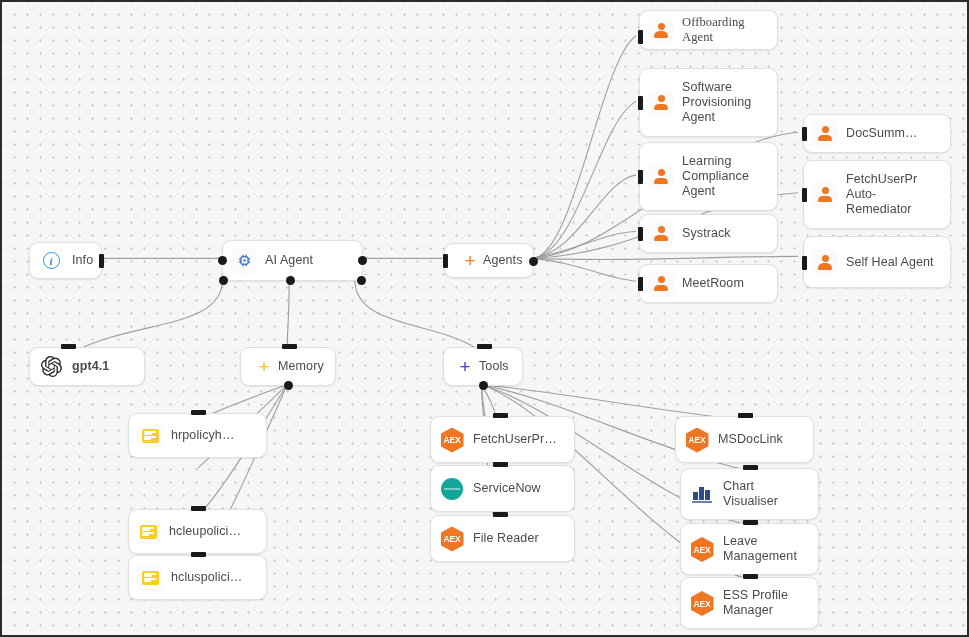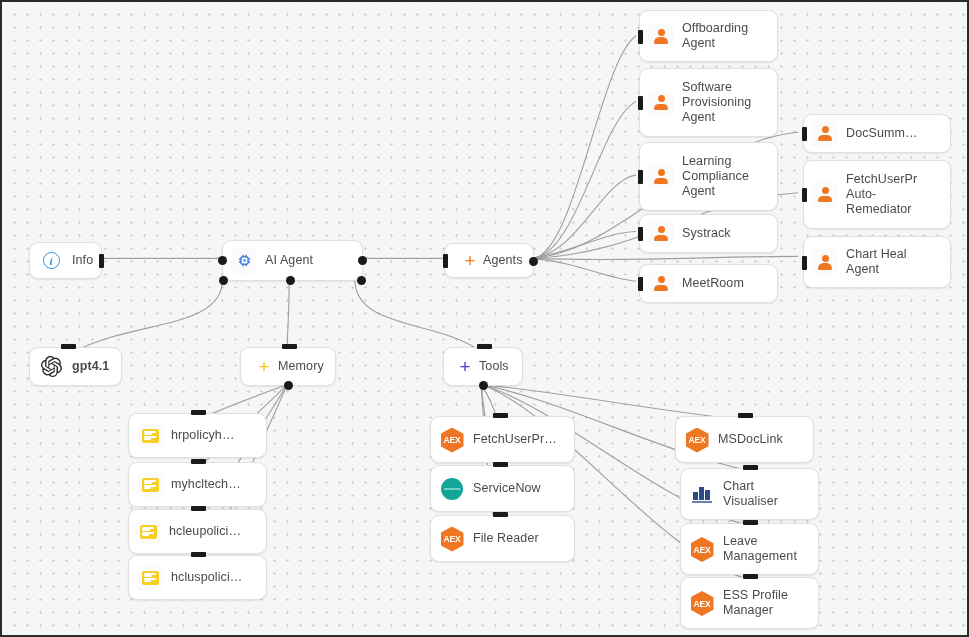--- a/index.html
+++ b/index.html
@@ -195,21 +195,21 @@
 
   <div class="node" style="left:442px; top:241px; width:90px; height:35px;">
     <span class="ic" style="width:18px;margin-right:4px;margin-left:8px;">
       <span class="plus orange">+</span>
       </span>
     <span class="label">Agents</span>
     <span class="port-bar-l" style="left:-2px; top:10px;"></span>
     <span class="port-dot" style="right:-5px; top:13px;"></span>
   </div>
 
-  <div class="node" style="left:27px; top:345px; width:93px; height:39px;">
+  <div class="node" style="left:27px; top:345px; width:116px; height:39px;">
     <span class="ic">
       <svg class="oai" viewBox="0 0 24 24" fill="#2b2b2b">
         <path d="M22.28 9.82a5.98 5.98 0 0 0-.52-4.91 6.05 6.05 0 0 0-6.51-2.9A6.07 6.07 0 0 0 4.98 4.18a5.98 5.98 0 0 0-4 2.9 6.05 6.05 0 0 0 .75 7.1 5.98 5.98 0 0 0 .51 4.91 6.05 6.05 0 0 0 6.52 2.9A5.98 5.98 0 0 0 13.26 24a6.06 6.06 0 0 0 5.77-4.21 5.99 5.99 0 0 0 4-2.9 6.06 6.06 0 0 0-.75-7.07zM13.26 22.43a4.48 4.48 0 0 1-2.88-1.04l.14-.08 4.78-2.76a.79.79 0 0 0 .39-.68v-6.74l2.02 1.17a.07.07 0 0 1 .04.05v5.58a4.5 4.5 0 0 1-4.5 4.5zM3.6 18.3a4.47 4.47 0 0 1-.54-3.01l.14.09 4.79 2.76a.77.77 0 0 0 .78 0l5.84-3.37v2.33a.08.08 0 0 1-.3.06L9.74 19.9a4.5 4.5 0 0 1-6.14-1.64zM2.34 7.9a4.48 4.48 0 0 1 2.35-1.97V11.6a.77.77 0 0 0 .38.67l5.82 3.36-2.02 1.17a.07.07 0 0 1-.07 0l-4.83-2.8A4.5 4.5 0 0 1 2.34 7.9zm16.6 3.87l-5.84-3.4 2.02-1.16a.07.07 0 0 1 .07 0l4.83 2.79a4.49 4.49 0 0 1-.68 8.1v-5.66a.8.8 0 0 0-.4-.67zm2.01-3.03l-.14-.09-4.78-2.79a.78.78 0 0 0-.79 0L9.4 9.23V6.9a.07.07 0 0 1 .03-.06l4.83-2.79a4.5 4.5 0 0 1 6.68 4.66zM8.3 12.86l-2.02-1.16a.08.08 0 0 1-.04-.06V6.07a4.5 4.5 0 0 1 7.38-3.45l-.14.08L8.7 5.46a.79.79 0 0 0-.39.68zm1.1-2.36l2.6-1.5 2.6 1.5v3l-2.6 1.5-2.6-1.5z"></path>
       </svg>
     </span>
     <span class="label bold">gpt4.1</span>
     <span class="port-bar-t" style="left:31px; top:-4px;"></span>
   </div>
 
   <div class="node" style="left:238px; top:345px; width:96px; height:39px;">
@@ -223,21 +223,21 @@
 
   <div class="node" style="left:441px; top:345px; width:80px; height:39px;">
     <span class="ic" style="width:18px;margin-right:5px;margin-left:4px;">
       <span class="plus purple">+</span>
       </span>
     <span class="label">Tools</span>
     <span class="port-bar-t" style="left:33px; top:-4px;"></span>
     <span class="port-dot" style="left:35px; bottom:-5px;"></span>
   </div>
 
-  <div class="node" style="left:637px; top:8px; width:139px; height:52px;">
+  <div class="node" style="left:637px; top:8px; width:139px; height:40px;font-family:Liberation Serif, serif;">
     <span class="ic soft">
         <span class="person"></span>
       </span>
     <span class="label wrap">Offboarding Agent</span>
     <span class="port-bar-l" style="left:-2px; top:19px;"></span>
   </div>
 
   <div class="node" style="left:637px; top:66px; width:139px; height:69px;">
     <span class="ic soft">
         <span class="person"></span>
@@ -283,49 +283,37 @@
         <span class="person"></span>
       </span>
     <span class="label wrap">FetchUserPr Auto-Remediator</span>
     <span class="port-bar-l" style="left:-2px; top:27px;"></span>
   </div>
 
   <div class="node" style="left:801px; top:234px; width:148px; height:52px;">
     <span class="ic soft">
         <span class="person"></span>
       </span>
-    <span class="label wrap">Chart Heal Agent</span>
+    <span class="label wrap">Self Heal Agent</span>
     <span class="port-bar-l" style="left:-2px; top:19px;"></span>
   </div>
 
   <div class="node" style="left:126px; top:411px; width:139px; height:45px;">
     <span class="ic soft">
       <span class="doclist">
           <i></i>
           <i></i>
           <i></i>
           <i></i>
         </span>
       </span>
     <span class="label">hrpolicyh…</span>
     <span class="port-bar-t" style="left:62px; top:-4px;"></span>
   </div>
 
-  <div class="node" style="left:126px; top:460px; width:139px; height:45px;">
-    <span class="ic soft">
-      <span class="doclist">
-          <i></i>
-          <i></i>
-          <i></i>
-          <i></i>
-        </span>
-      </span>
-    <span class="label">myhcltech…</span>
-    <span class="port-bar-t" style="left:62px; top:-4px;"></span>
-  </div>
 
   <div class="node" style="left:126px; top:507px; width:139px; height:45px;padding-left:6px;">
     <span class="ic soft">
       <span class="doclist">
           <i></i>
           <i></i>
           <i></i>
           <i></i>
         </span>
       </span>

